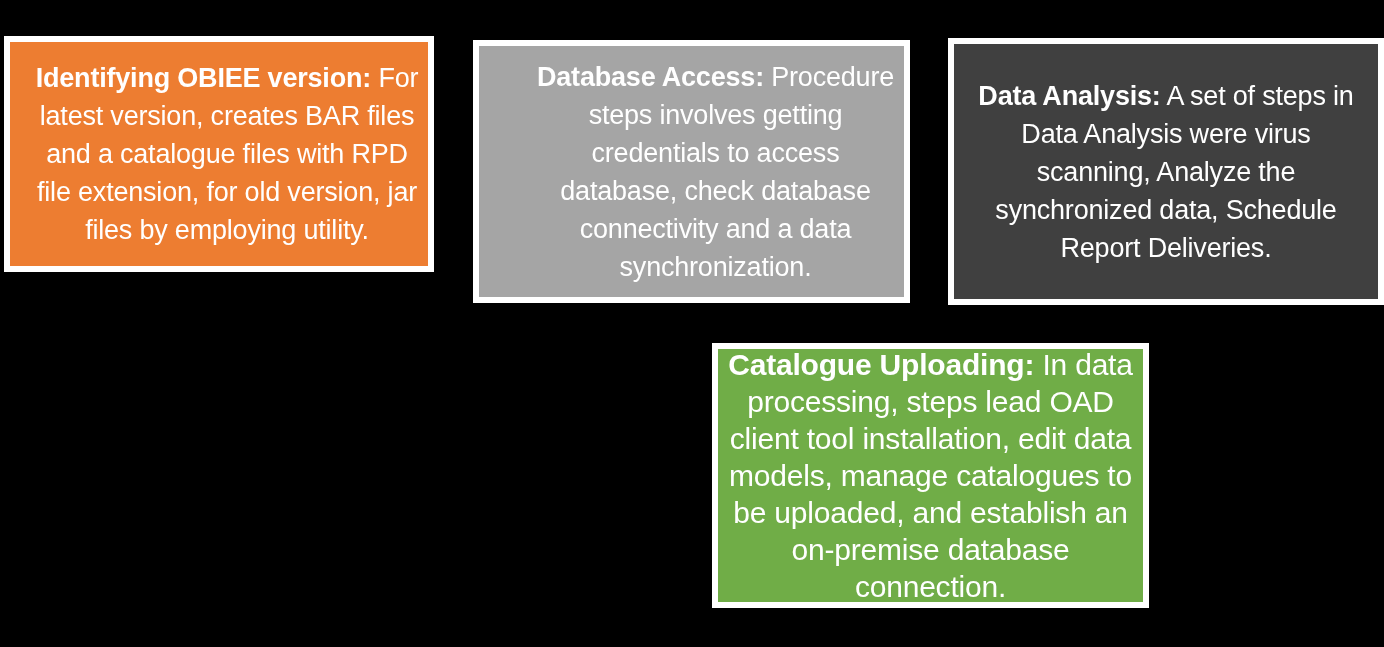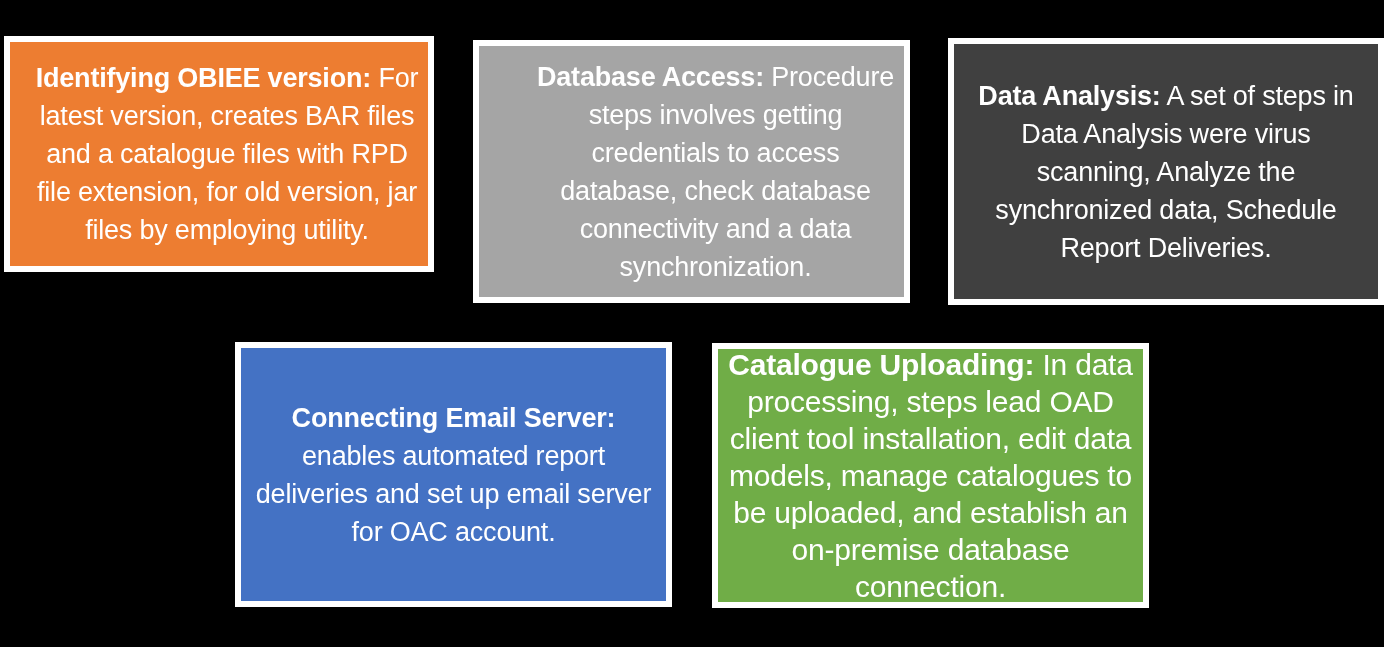--- a/index.html
+++ b/index.html
@@ -66,26 +66,20 @@
     </p>
   </div>
 
   <div class="card card-3" style="background-color: #404040;">
     <p class="card-text">
       <span class="card-title">Data Analysis:</span>
       <span class="card-body">A set of steps in Data Analysis were virus scanning, Analyze the synchronized data, Schedule Report Deliveries.</span>
     </p>
   </div>
 
-  <div class="card card-4" style="background-color: rgb(68, 114, 196);">
-    <p class="card-text">
-      <span class="card-title">Connecting Email Server:</span>
-      <span class="card-body">enables automated report deliveries and set up email server for OAC account.</span>
-    </p>
-  </div>
 
   <div class="card card-5" style="background-color: rgb(112, 173, 71);">
     <p class="card-text">
       <span class="card-title">Catalogue Uploading:</span>
       <span class="card-body">In data processing, steps lead OAD client tool installation, edit data models, manage catalogues to be uploaded, and establish an on-premise database connection.</span>
     </p>
   </div>
 
 </div>
 

